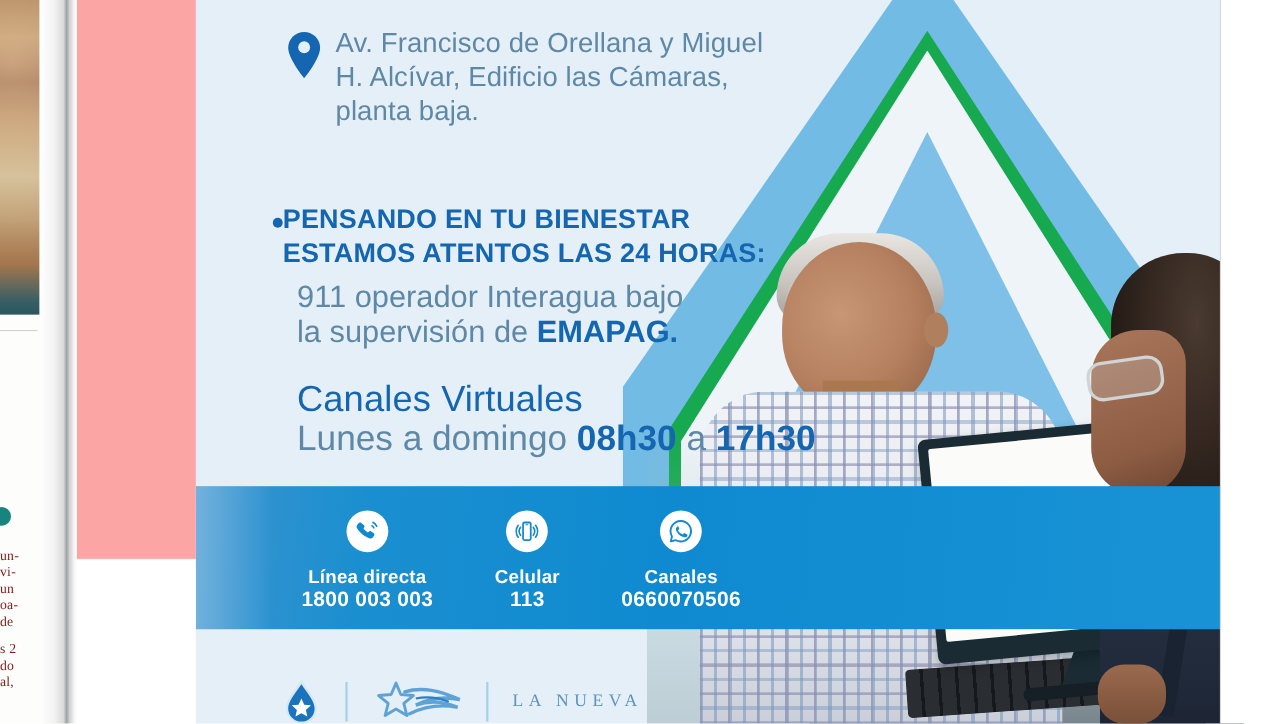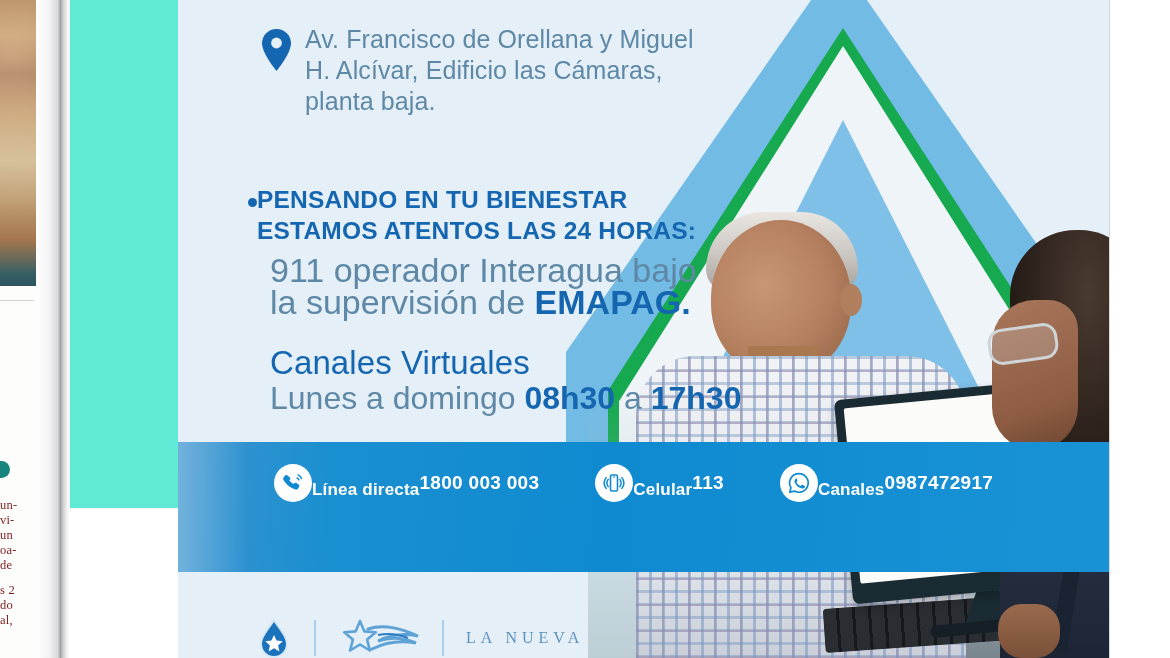--- a/index.html
+++ b/index.html
@@ -19,21 +19,21 @@
   .prev-col{position:absolute;left:0;top:498px;width:34px;color:#7f1d1d;font-family:"Liberation Serif",serif;
     font-size:12.5px;line-height:15px;text-align:left;letter-spacing:.2px;}
   .prev-col div{white-space:nowrap;}
   .prev-col .gap{height:10px;}
 
   
   .gutter{position:absolute;left:36px;top:0;width:34px;height:658px;
     background:linear-gradient(90deg,#ffffff 0%,#f2f2f2 40%,#d9d9d9 64%,#9fa2a5 72%,#cfcfcf 80%,#f4f4f4 92%,#ffffff 100%);}
 
   
-  .page{position:absolute;left:70px;top:0;width:1040px;height:508px;background:#5eead4;
+  .page{position:absolute;left:70px;top:0;width:1040px;height:508px;background:#fca5a5;
         box-shadow:0 0 0 1px rgba(0,0,0,.04);}
   .page-inner-edge{position:absolute;left:1060px;top:0;width:1px;height:658px;background:#b9bcbf;}
   .page-outer-edge{position:absolute;left:1109px;top:0;width:1px;height:658px;background:#d7d7d7;}
   .page-right-white{position:absolute;left:1110px;top:0;width:60px;height:658px;background:#ffffff;}
 
   
   .ad{position:absolute;left:108px;top:0;width:953px;height:658px;background:#e4eff8;overflow:hidden;}
 
   
   .chev{position:absolute;}
@@ -47,35 +47,35 @@
     clip-path:polygon(50% 0%,100% 100%,0% 100%);}
 
   .addr{position:absolute;left:82px;top:24px;width:500px;display:flex;gap:12px;align-items:flex-start;}
   .pin{flex:0 0 auto;margin-top:4px;}
   .addr-text{font-size:25px;line-height:31px;color:#5e88a6;font-weight:300;letter-spacing:.1px;}
 
   .bullet-head{position:absolute;left:70px;top:184px;width:520px;display:flex;align-items:flex-start;}
   .dot{flex:0 0 auto;width:9px;height:9px;border-radius:50%;background:#1566b0;margin-top:14px;}
   .bullet-head h2{margin:0;font-size:24.5px;line-height:31px;font-weight:700;color:#1566b0;letter-spacing:.2px;}
 
-  .para911{position:absolute;left:92px;top:254px;width:520px;font-size:34px;line-height:32px;
+  .para911{position:absolute;left:92px;top:254px;width:520px;font-size:28px;line-height:32px;
            color:#5e88a6;font-weight:300;}
   .para911 .strong{color:#1566b0;font-weight:600;}
 
   .canales{position:absolute;left:92px;top:344px;font-size:33px;color:#1566b0;font-weight:400;letter-spacing:.1px;}
   .canales-hrs{position:absolute;left:92px;top:380px;font-size:32px;color:#5e88a6;font-weight:300;}
   .canales-hrs b{color:#1566b0;font-weight:700;}
 
   
   .bar{position:absolute;left:0px;top:442px;width:953px;height:130px;
        background:linear-gradient(95deg,#3d94cf 0%,#1a8fd0 16%,#0f8ad0 45%,#1a93d6 100%);}
   .bar::before{content:"";position:absolute;left:0;top:0;width:70px;height:130px;
        background:linear-gradient(90deg,rgba(255,255,255,.28),rgba(255,255,255,0));}
   .bar-items{position:absolute;left:96px;top:22px;display:flex;gap:56px;align-items:flex-start;}
-  .bar-item{display:flex;flex-direction:row;align-items:center;width:auto;}
+  .bar-item{display:flex;flex-direction:column;align-items:center;width:auto;}
   .circ{width:38px;height:38px;border-radius:50%;background:#ffffff;display:flex;align-items:center;justify-content:center;}
   .bar-lbl{margin-top:12px;color:#ffffff;font-size:17px;font-weight:700;line-height:21px;text-align:center;letter-spacing:.2px;}
   .bar-num{color:#ffffff;font-size:19px;font-weight:700;line-height:22px;text-align:right;letter-spacing:.3px;}
 
   
   .footer{position:absolute;left:78px;top:616px;display:flex;align-items:center;gap:22px;}
   .divider{width:2px;height:36px;background:#a9cfe8;}
   .lanueva{color:#5f93bd;font-size:16px;letter-spacing:5px;font-weight:400;font-family:"Liberation Serif",serif;}
 
   
@@ -289,21 +289,21 @@
           </div>
 
           <div class="bar-item">
             <span class="circ">
               <svg width="24" height="24" viewBox="0 0 24 24">
                 <path d="M12 2.6A9.3 9.3 0 0 0 3.9 16.6L2.8 21.2l4.7-1.1A9.3 9.3 0 1 0 12 2.6Z" fill="none" stroke="#0f8ad0" stroke-width="1.7" stroke-linejoin="round"></path>
                 <path d="M9.2 7.8c-.3 0-.6.1-.8.4-.3.3-.9.9-.9 2.1s.9 2.4 1.1 2.6c.1.2 1.8 2.9 4.4 3.9 2.2.9 2.6.7 3.1.6.5 0 1.5-.6 1.7-1.2.2-.6.2-1.1.2-1.2-.1-.1-.3-.2-.6-.3l-2-1c-.3-.1-.5-.1-.7.1l-.7.9c-.1.2-.3.2-.6.1-.3-.2-1.2-.5-2.3-1.4-.8-.7-1.4-1.6-1.6-1.9-.1-.3 0-.4.1-.6l.5-.6c.2-.2.2-.4.3-.6 0-.2 0-.4-.1-.6l-.8-1.9c-.2-.5-.4-.5-.6-.5z" fill="#0f8ad0"></path>
               </svg>
             </span>
             <span class="bar-lbl">Canales</span>
-            <span class="bar-num">0987472917</span>
+            <span class="bar-num">0660070506</span>
           </div>
 
         </div>
       </div>
 
       <div class="footer">
         <svg width="36" height="44" viewBox="0 0 36 44">
           <path d="M18 2 C26 14 32 21 32 28 A14 14 0 0 1 4 28 C4 21 10 14 18 2 Z" fill="#d6e8f5"></path>
           <path d="M18 6 C25 16 30 22 30 28 A12 12 0 0 1 6 28 C6 22 11 16 18 6 Z" fill="#1c73bd"></path>
           <path d="M18 19 l2.6 5.6 6.1.6-4.6 4.2 1.3 6-5.4-3.1-5.4 3.1 1.3-6-4.6-4.2 6.1-.6z" fill="#ffffff"></path>

